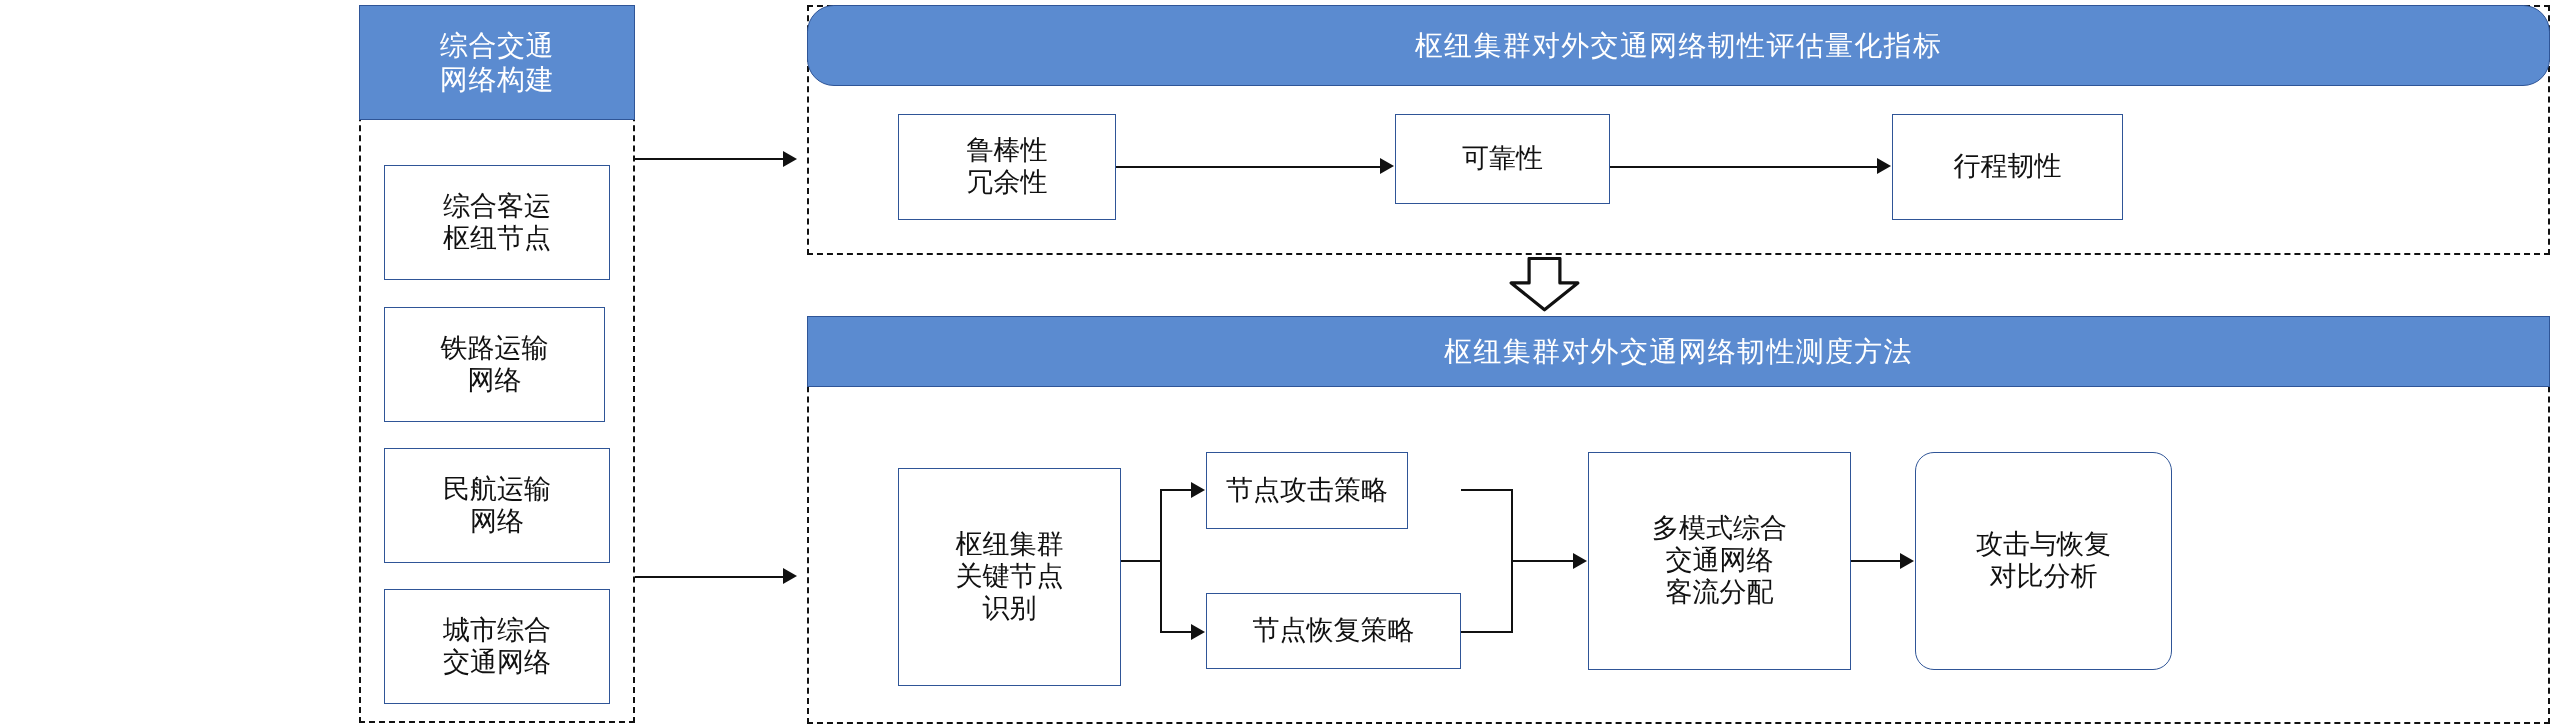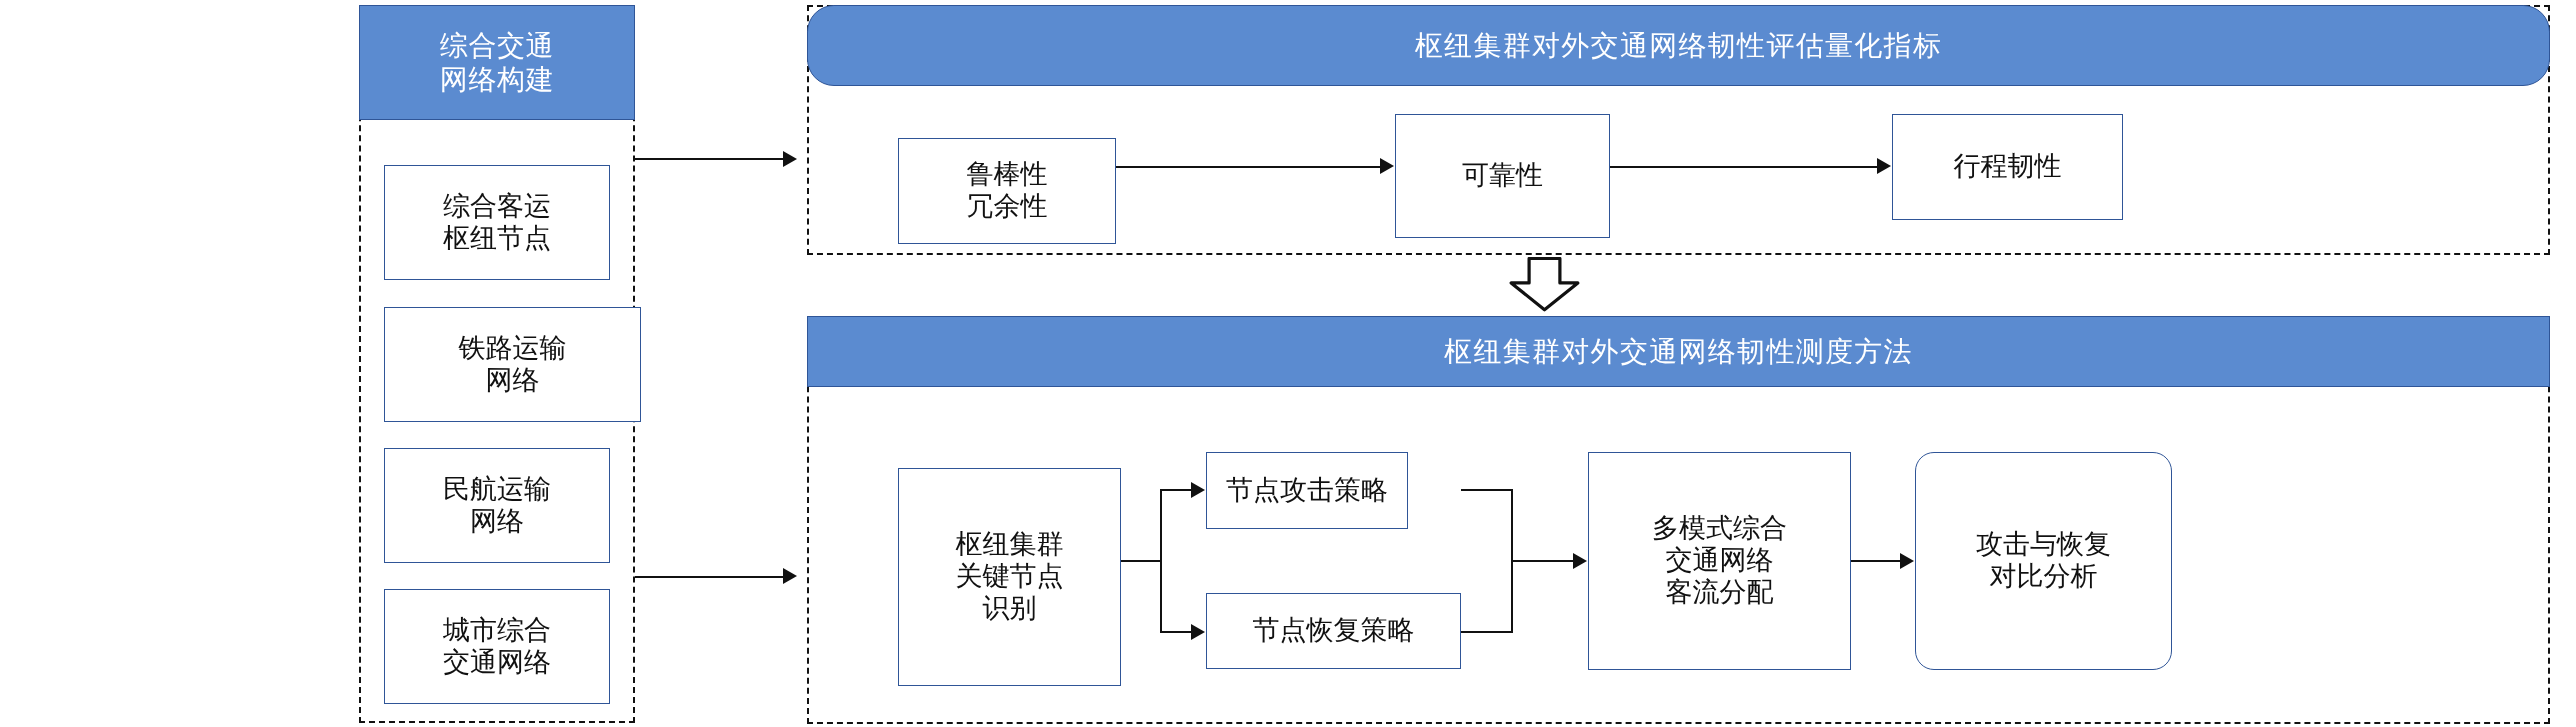--- a/index.html
+++ b/index.html
@@ -87,37 +87,37 @@
 <div id="canvas">
 
   <div class="dashed-region" style="left:359px; top:5.1px; width:276px; height:718px;"></div>
 
   <div class="header-band f-band" style="left:359px; top:5.1px; width:276px; height:115px; white-space:pre-line; line-height:1.2; letter-spacing:0.6px;">综合交通
 网络构建</div>
 
   <div class="box f-lg" style="left:384px; top:165px; width:226px; height:115px;">综合客运
 枢纽节点</div>
 
-  <div class="box f-lg" style="left:384px; top:307px; width:257px; height:115px;">铁路运输
+  <div class="box f-lg" style="left:384px; top:307px; width:221px; height:115px;">铁路运输
 网络</div>
 
   <div class="box f-lg" style="left:384px; top:448px; width:226px; height:115px;">民航运输
 网络</div>
 
   <div class="box f-lg" style="left:384px; top:589px; width:226px; height:115px;">城市综合
 交通网络</div>
 
   <div class="dashed-region" style="left:807px; top:5.1px; width:1743px; height:250px;"></div>
 
   <div class="header-band f-band" style="left:807px; top:5.1px; width:1743px; height:81px;border-radius:27px;">枢纽集群对外交通网络韧性评估量化指标</div>
 
-  <div class="box f-lg" style="left:898px; top:114px; width:218px; height:106px;margin-top:24px;">鲁棒性
+  <div class="box f-lg" style="left:898px; top:114px; width:218px; height:106px;">鲁棒性
 冗余性</div>
 
-  <div class="box f-lg" style="left:1395px; top:114px; width:215px; height:124px;">可靠性</div>
+  <div class="box f-lg" style="left:1395px; top:114px; width:215px; height:90px;">可靠性</div>
 
   <div class="box f-lg" style="left:1892px; top:114px; width:231px; height:106px;">行程韧性</div>
 
   <div class="hline" style="left:1116px; top:166px; width:264px;"></div>
   <div class="arrow-right" style="left:1380px; top:158px;"></div>
 
   <div class="hline" style="left:1610px; top:166px; width:267px;"></div>
   <div class="arrow-right" style="left:1877px; top:158px;"></div>
 
   <div class="hline" style="left:635px; top:158px; width:148px;"></div>

